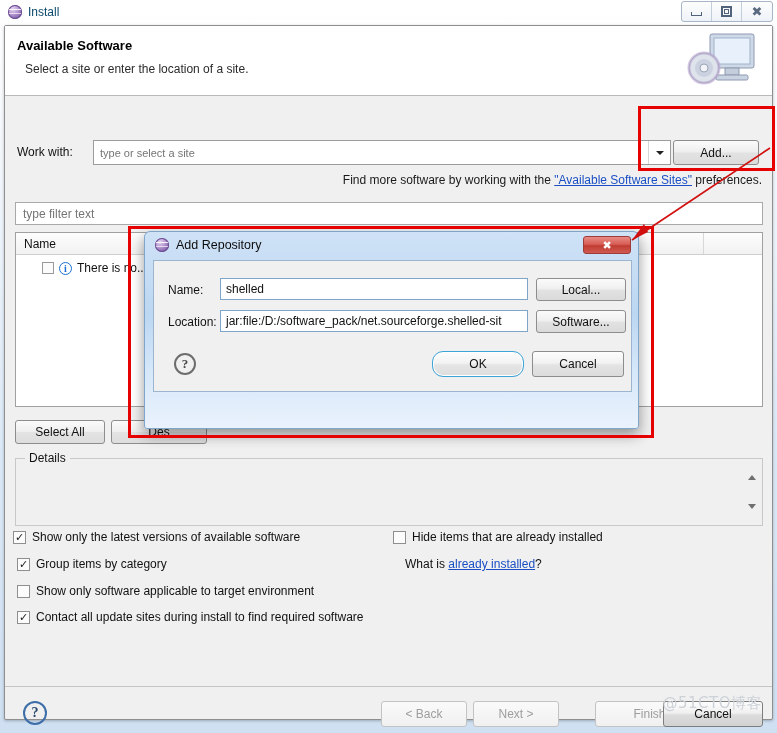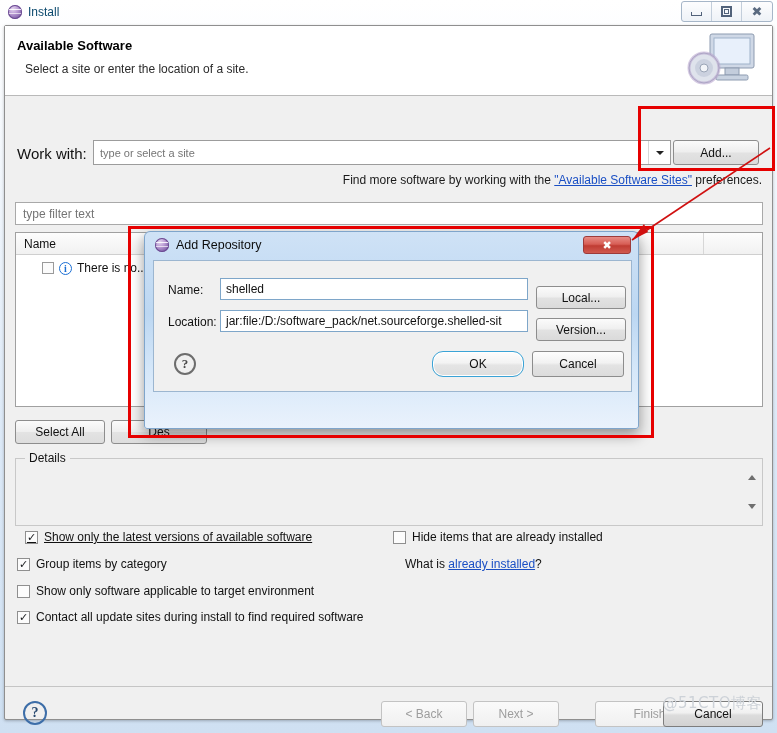--- a/index.html
+++ b/index.html
@@ -75,21 +75,21 @@
   }
   #header-sub {
     position:absolute; left: 20px; top: 36px;
     font-size: 12px; color:#2b2b2b;
   }
   #header-art {
     position:absolute; right: 8px; top: 6px; width: 80px; height: 58px;
   }
 
   
-  #workwith-label { position:absolute; left:12px; top:119px; font-size:15px; color:#111; }
+  #workwith-label { position:absolute; left:12px; top:119px; font-size:12px; color:#111; }
   #workwith-combo {
     position:absolute; left:88px; top:114px; width:578px; height:25px;
     background:#fff; border:1px solid #9c9c9c;
     display:flex; align-items:center;
   }
   #workwith-input {
     flex:1; border:none; outline:none; background:transparent;
     font-family:"Liberation Sans", sans-serif; font-size:11px; color:#6d6d6d;
     padding-left:6px;
   }
@@ -180,21 +180,21 @@
   .opt {
     position:absolute; display:flex; align-items:center; gap:6px;
     font-size:12px; color:#111;
   }
   .cb {
     width:13px;height:13px;border:1px solid #8f8f8f;background:#fcfcfc;
     display:flex;align-items:center;justify-content:center;
     font-size:10px;color:#1b1b1b; line-height:1;
   }
   .cb.checked::after{ content:"\2713"; font-size:11px; color:#16181b; font-family:"DejaVu Sans", sans-serif;}
-  #opt1{left:20px; top:504px;text-decoration:underline;}
+  #opt1{left:8px; top:504px;}
   #opt2{left:12px; top:531px;}
   #opt3{left:12px; top:558px;}
   #opt4{left:12px; top:584px;}
   #opt5{left:388px; top:504px;}
   #whatis{position:absolute; left:400px; top:531px; font-size:12px; color:#111;}
   #whatis-link{color:#1a4fc4; text-decoration:underline;}
 
   
   #footer-sep {
     position:absolute; left:0; top:660px; width:767px; height:1px; background:#c5c5c5;
@@ -249,21 +249,21 @@
     position:absolute; height:22px; background:#fff; border:1px solid #7ea6c9;
     display:flex; align-items:center; padding-left:5px;
     font-size:12px; color:#111; overflow:hidden; white-space:nowrap;
   }
   #inp-name { left:66px; top:17px; width:308px; }
   #inp-location { left:66px; top:49px; width:308px; }
   .repo-side-btn {
     position:absolute; width:90px; height:23px;
     background: linear-gradient(180deg,#fbfbfb 0%,#efefef 48%,#e2e2e2 52%,#dadada 100%);
     border:1px solid #8d8d8d; border-radius:3px;
-    display:flex;align-items:center;justify-content:center;font-size:12px;color:#111;margin-top:8px;
+    display:flex;align-items:center;justify-content:center;font-size:12px;color:#111;
   }
   #btn-local { left:382px; top:17px; }
   #btn-archive { left:382px; top:49px; }
   #repo-help {
     position:absolute; left:20px; top:92px; width:22px; height:22px;
     border-radius:50%; border:2px solid #6d6d6d; color:#4a4a4a;
     display:flex;align-items:center;justify-content:center;font-size:13px;font-weight:bold;
     font-family:"Liberation Serif", serif;
   }
   #btn-ok {
@@ -415,21 +415,21 @@
         <span>✖</span>
       </div>
     </div>
     <div id="repo-body">
       <div class="repo-label" id="lbl-name">Name:</div>
       <div class="repo-input" id="inp-name">shelled</div>
       <div class="repo-side-btn" id="btn-local">Local...</div>
 
       <div class="repo-label" id="lbl-location">Location:</div>
       <div class="repo-input" id="inp-location">jar:file:/D:/software_pack/net.sourceforge.shelled-sit</div>
-      <div class="repo-side-btn" id="btn-archive">Version...</div>
+      <div class="repo-side-btn" id="btn-archive">Software...</div>
 
       <div id="repo-help">?</div>
       <div id="btn-ok">OK</div>
       <div id="btn-repo-cancel">Cancel</div>
     </div>
   </div>
 
   <div class="annot-rect" id="annot-add"></div>
   <div class="annot-rect" id="annot-dialog"></div>
   <svg id="annot-arrow" viewBox="0 0 177 120">

